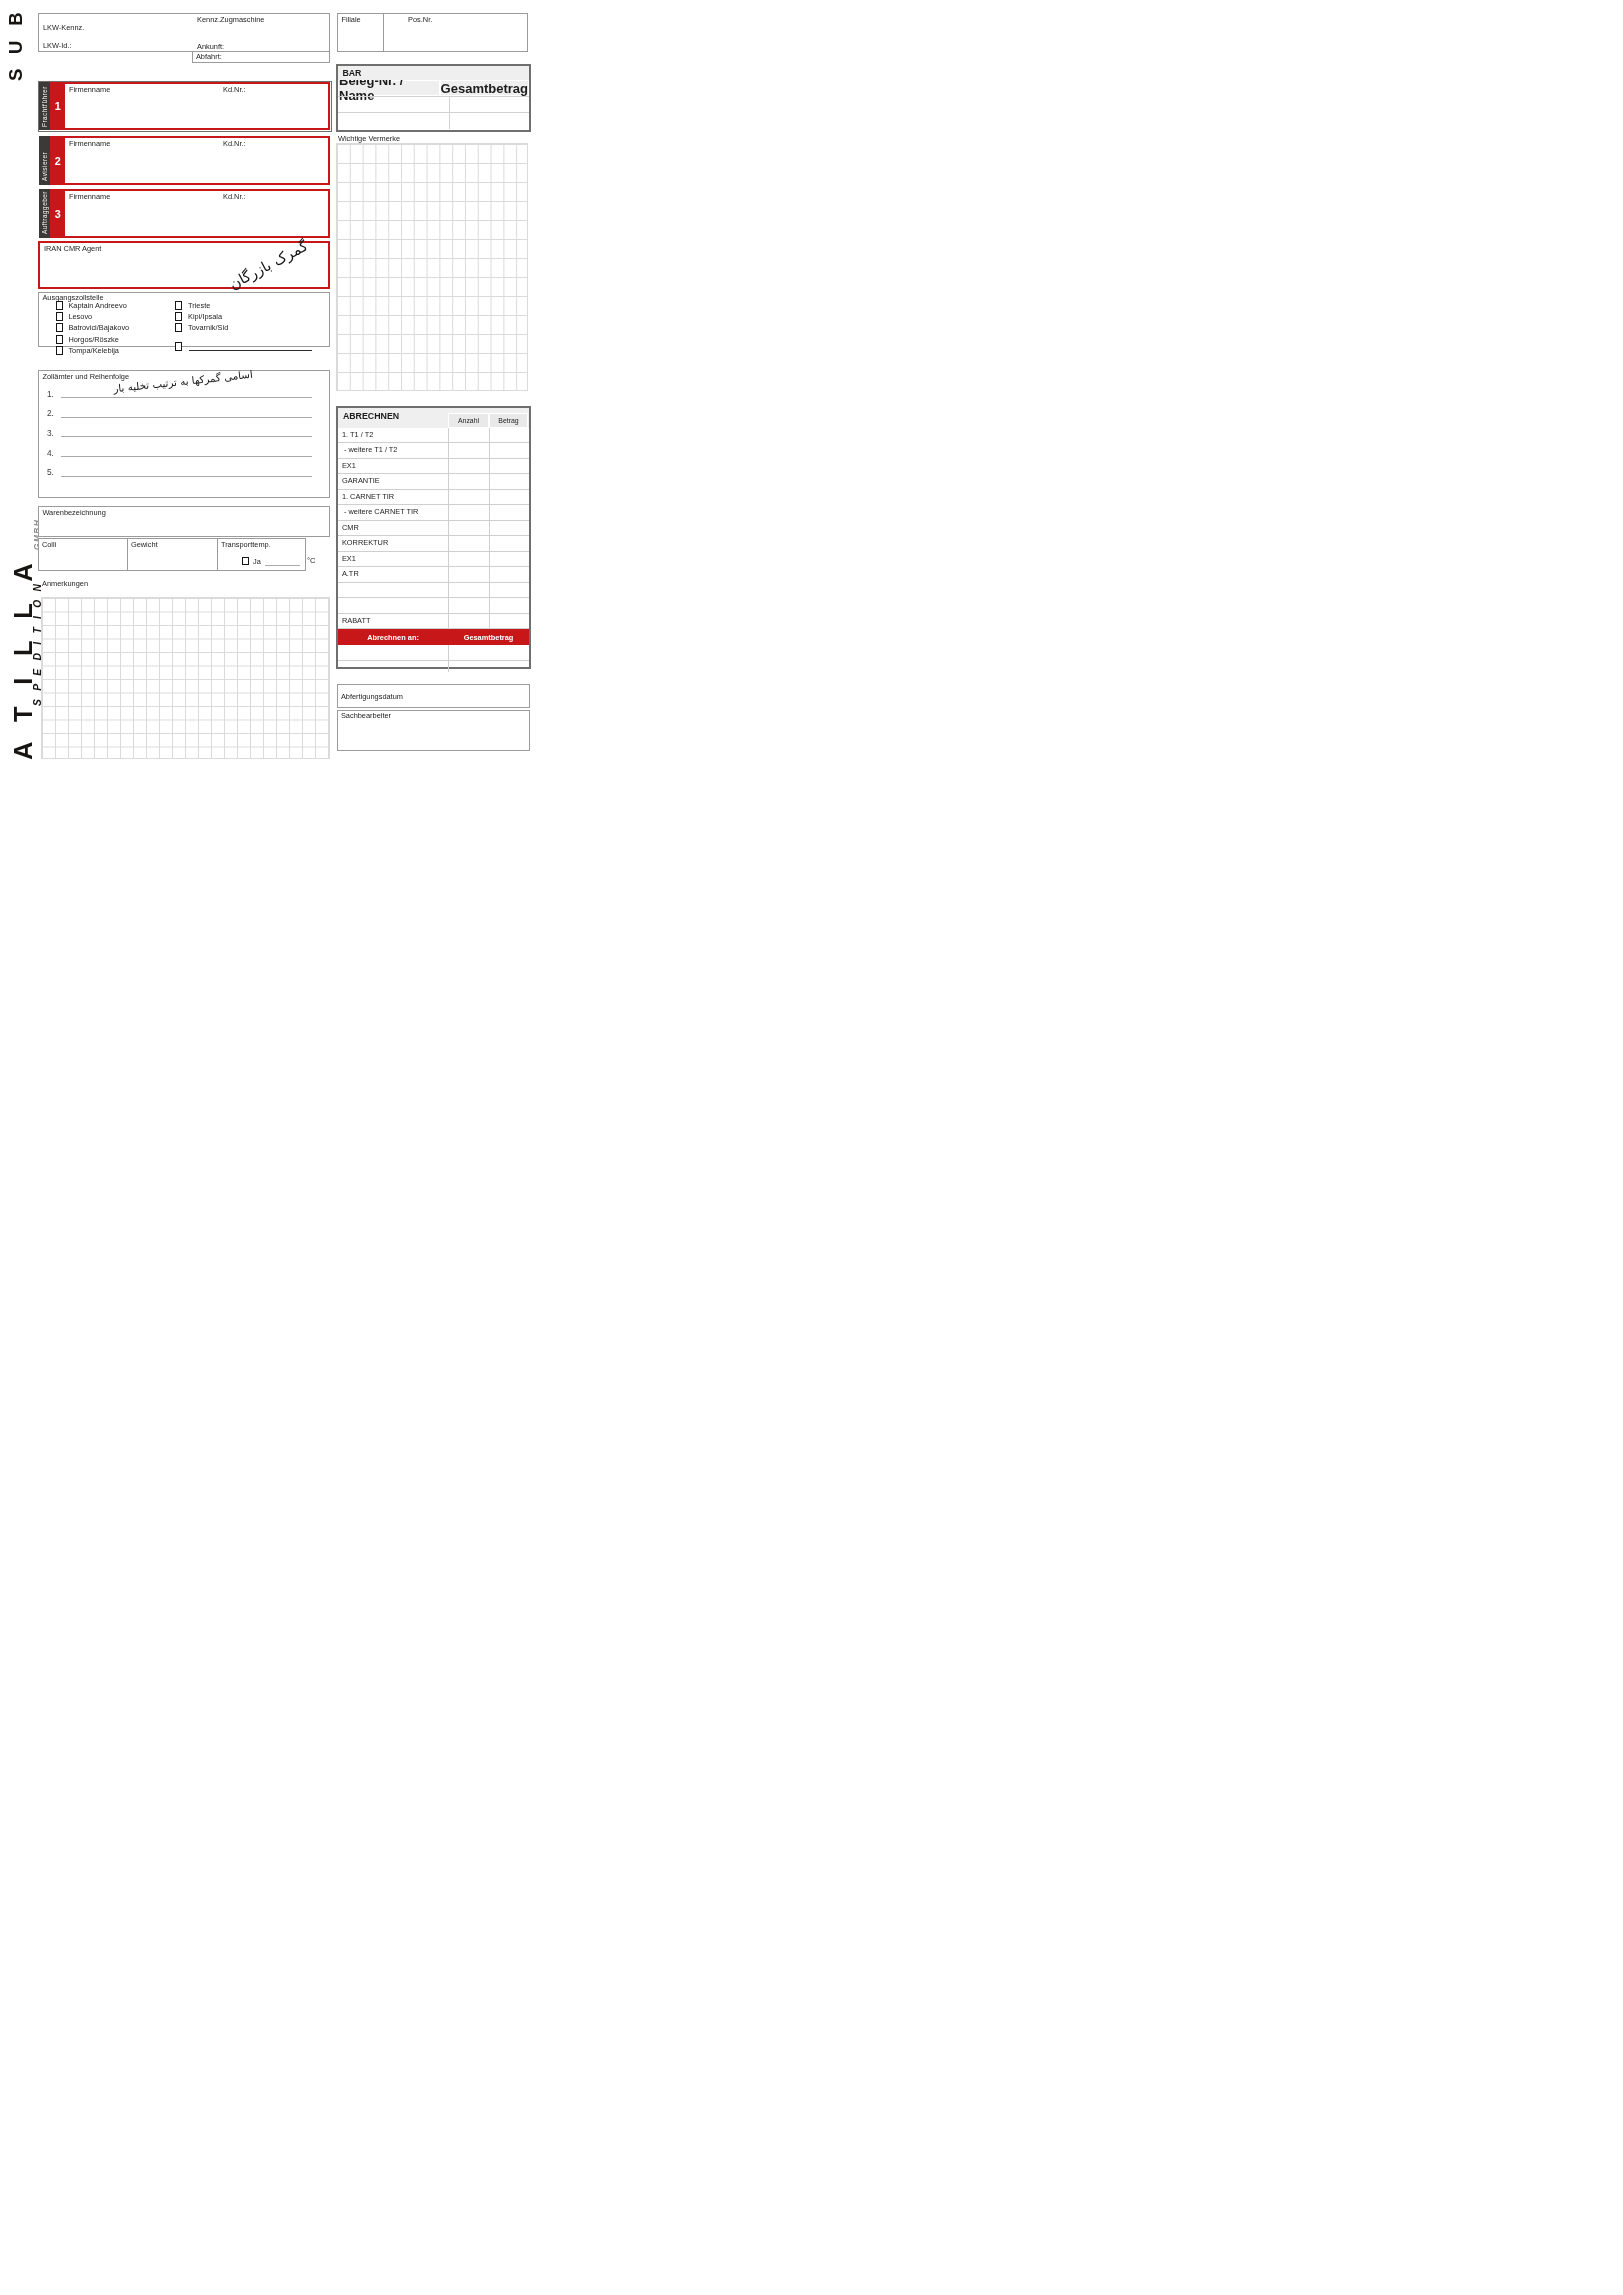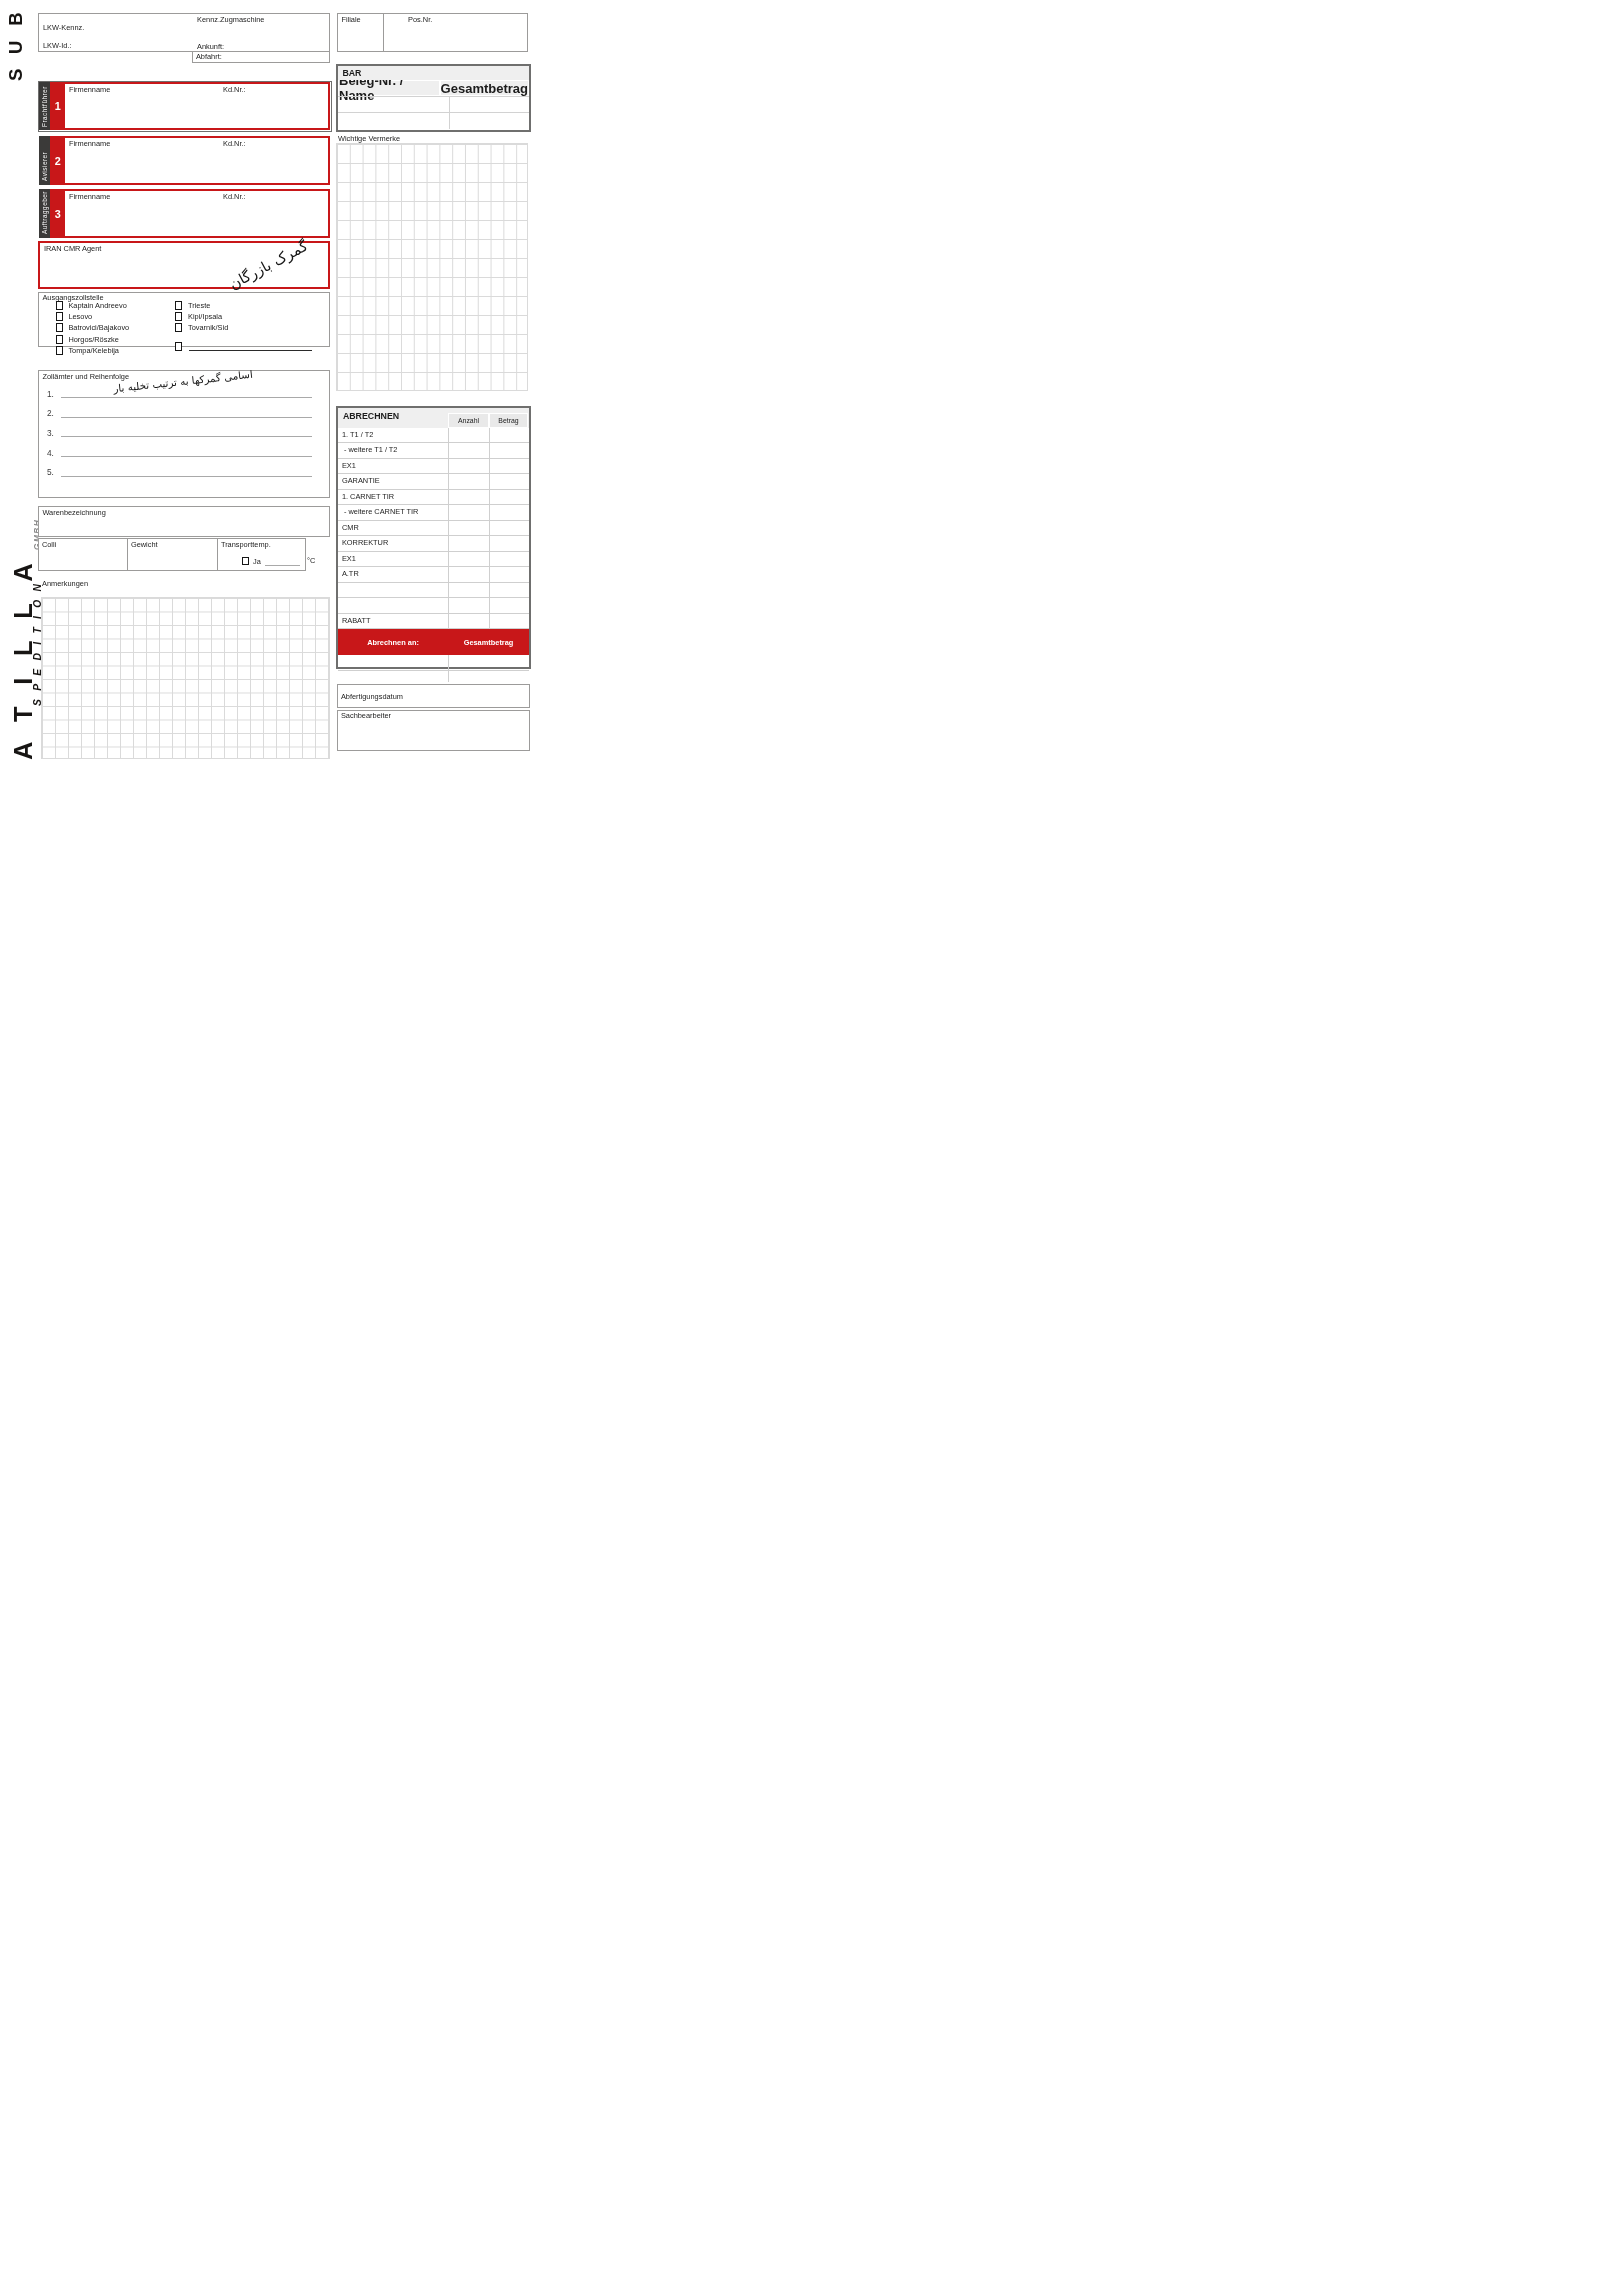--- a/index.html
+++ b/index.html
@@ -50,21 +50,21 @@
   .abr-box{position:absolute;border:2px solid var(--frame_thick);background:#fff;}
   .abr-head{height:19.6px;background:var(--header_bg);position:relative;}
   .abr-head .title{position:absolute;left:4.9px;top:3.4px;font-size:8.8px;font-weight:bold;}
   .abr-cellhead{position:absolute;top:4.9px;height:14.7px;background:#e9e9e9;border:1px solid #fff;
     display:flex;align-items:center;justify-content:center;font-size:6.9px;}
   .arow{display:flex;height:15.5px;}
   .arow .alabel{width:110px;flex:none;font-size:7.4px;line-height:14.7px;padding-left:3.9px;
     border-bottom:0.7px solid #cfcfcf;white-space:pre;}
   .arow .acell{width:41px;flex:none;border-bottom:0.7px solid #cfcfcf;border-left:0.7px solid #cfcfcf;}
   .arow .acell:last-child{width:40px;}
-  .abr-redbar{height:26px;background:var(--red);display:flex;color:#fff;font-weight:bold;font-size:7.4px;}
+  .abr-redbar{height:16px;background:var(--red);display:flex;color:#fff;font-weight:bold;font-size:7.4px;}
   .abr-redbar div{display:flex;align-items:center;justify-content:center;}
   .abr-footrow{display:flex;}
   .abr-footrow .fl{width:110px;flex:none;border-bottom:0.7px solid #cfcfcf;}
   .abr-footrow .fr{flex:1;border-left:0.7px solid #cfcfcf;border-bottom:0.7px solid #cfcfcf;}
 </style>
 </head>
 <body>
 
 <div class="page">
 

